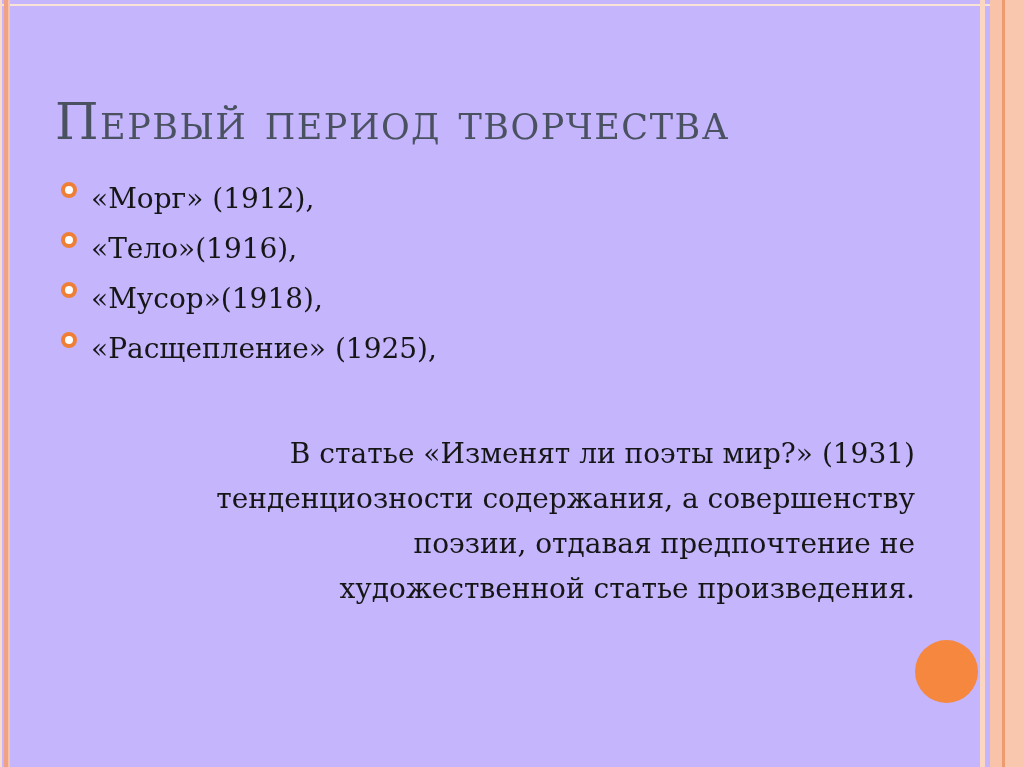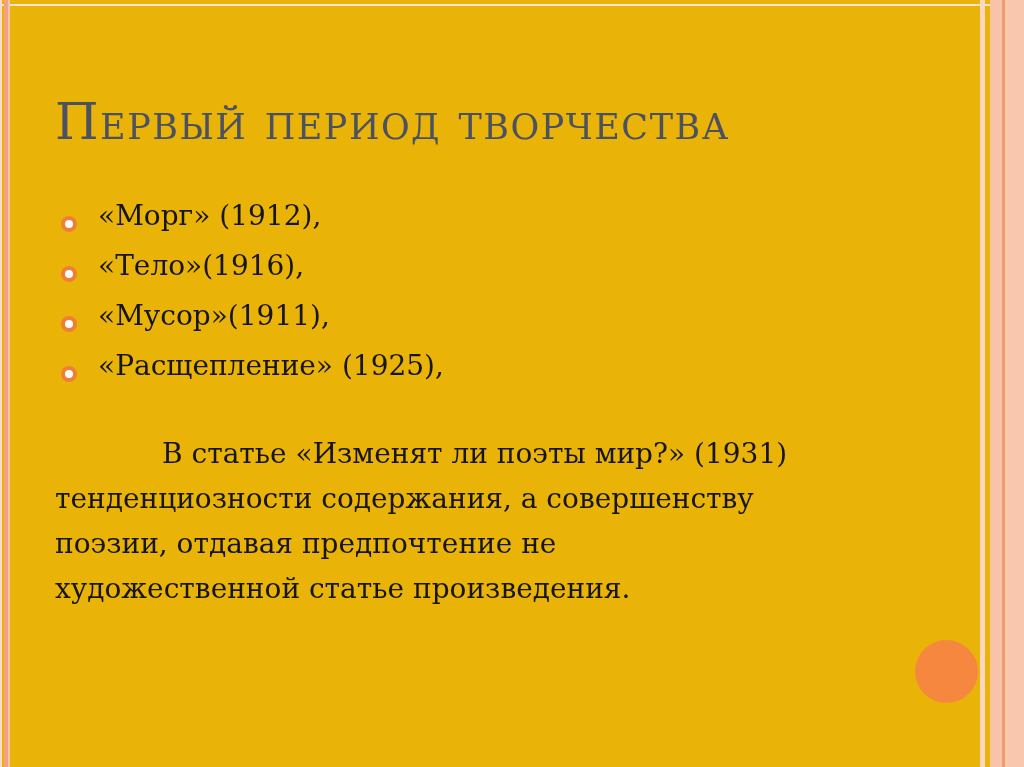--- a/index.html
+++ b/index.html
@@ -8,21 +8,21 @@
     width: 1024px;
     height: 767px;
     background: #ffffff;
     overflow: hidden;
     font-family: "DejaVu Serif", "Liberation Serif", serif;
   }
   .slide {
     position: relative;
     width: 1024px;
     height: 767px;
-    background: #eab308;
+    background: #c4b5fd;
   }
   
   .edge { position: absolute; }
   .edge-top {
     top: 4px; left: 0; right: 0; height: 2px;
     background: #f8e3d6;
   }
   .edge-left-outer {
     top: 0; bottom: 0; left: 0; width: 2px;
     background: #fbdccc;
@@ -72,45 +72,44 @@
   }
   
   .bullets {
     position: absolute;
     left: 55px; top: 182px;
     margin: 0; padding: 0;
     list-style: none;
   }
   .bullets li {
     display: flex;
-    align-items: flex-end;
+    align-items: flex-start;
     height: 50px;
     font-size: 28px;
     color: #161616;
-    gap: 7px;
   }
   .ring {
     flex: 0 0 auto;
     width: 8px; height: 8px;
     margin-left: 6px;
     margin-right: 14px;
     border: 4px solid #ef7f35;
     border-radius: 50%;
     background: #ffffff;
   }
   
   .para {
     position: absolute;
     left: 55px; top: 431px;
     width: 860px;
     font-size: 28px;
     line-height: 45px;
     color: #161616;
   }
-  .pline { white-space: nowrap; }
+  .pline { white-space: nowrap; text-align: right; }
   .pline.indent { text-indent: 107px; }
 </style>
 </head>
 <body>
 
 <div class="slide">
 
   <div class="edge edge-top"></div>
   <div class="edge edge-left-outer"></div>
   <div class="edge edge-left-main"></div>
@@ -128,21 +127,21 @@
     <li>
       <span class="ring"></span>
       <span>«Морг» (1912),</span>
     </li>
     <li>
       <span class="ring"></span>
       <span>«Тело»(1916),</span>
     </li>
     <li>
       <span class="ring"></span>
-      <span>«Мусор»(1911),</span>
+      <span>«Мусор»(1918),</span>
     </li>
     <li>
       <span class="ring"></span>
       <span>«Расщепление» (1925),</span>
     </li>
   </ul>
 
   <div class="para">
     <div class="pline indent">В статье «Изменят ли поэты мир?» (1931)</div>
     <div class="pline">тенденциозности содержания, а совершенству</div>

